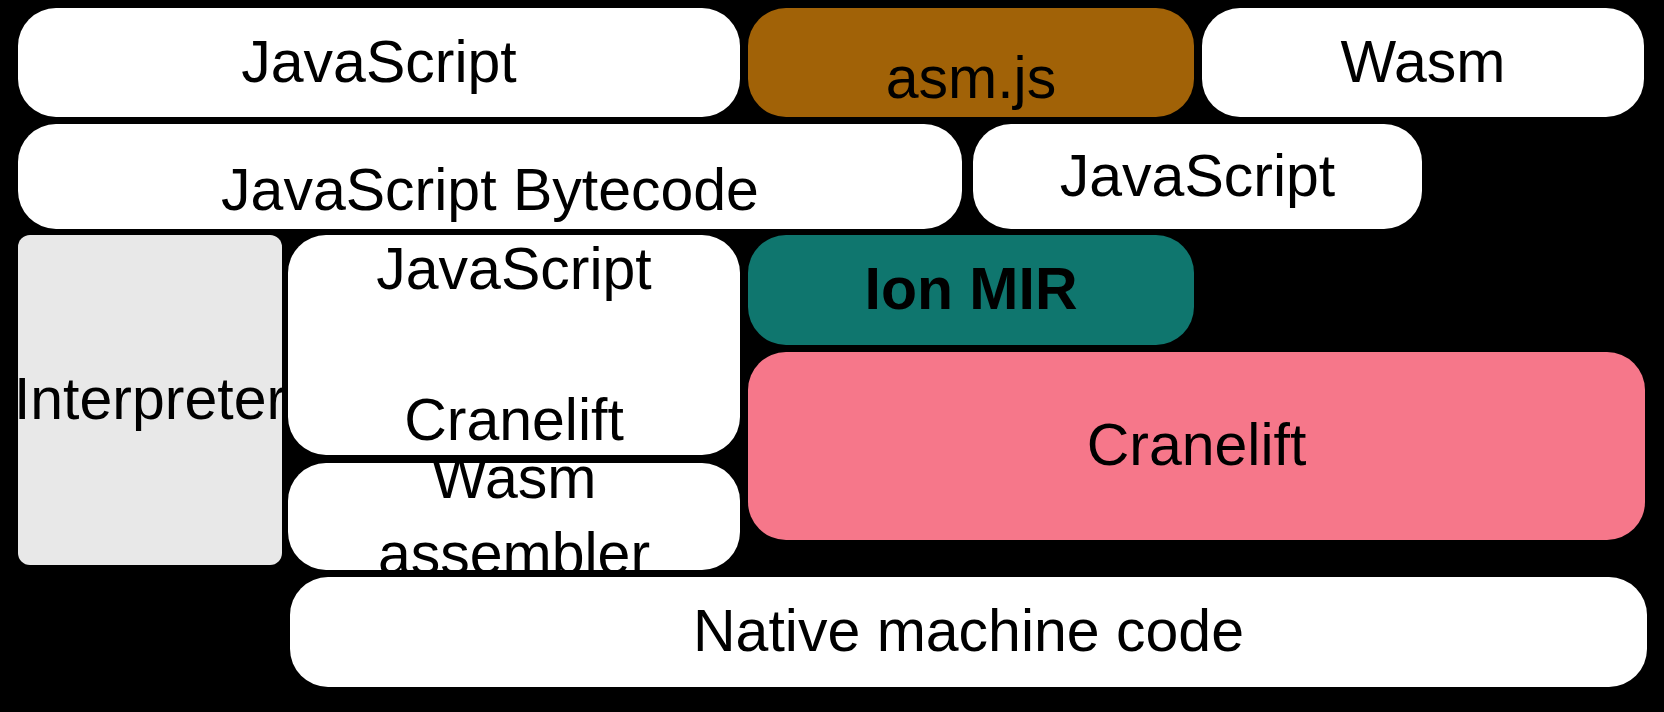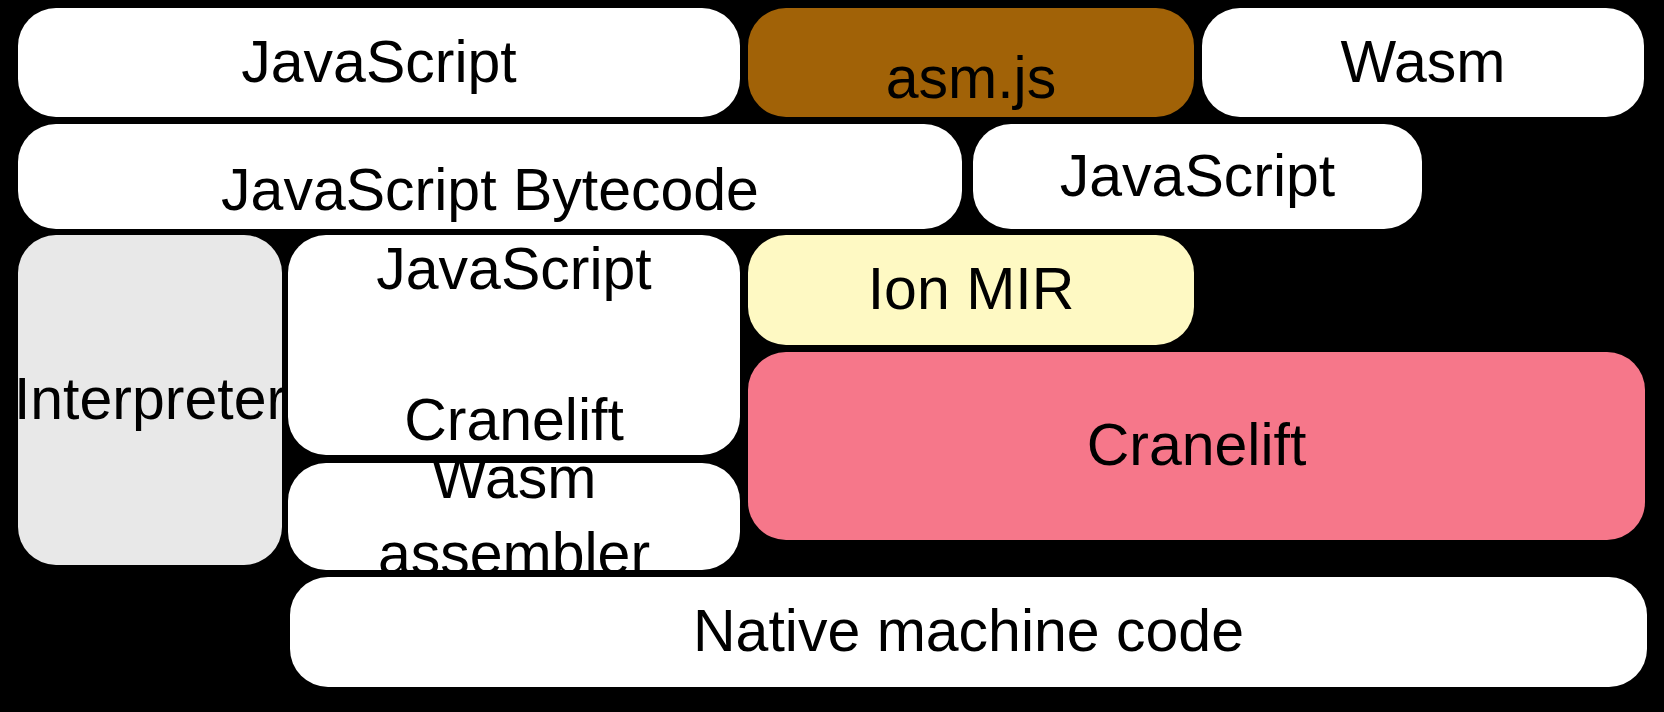--- a/index.html
+++ b/index.html
@@ -52,32 +52,32 @@
   </div>
 
   <div class="box" style="left: 18px; top: 124px; width: 944px; height: 105px; background-color: rgb(255, 255, 255); align-items: flex-end;">
     <span>JavaScript Bytecode</span>
   </div>
 
   <div class="box" style="left: 973px; top: 124px; width: 449px; height: 105px; background-color: rgb(255, 255, 255);">
     <span>JavaScript</span>
   </div>
 
-  <div class="box" style="left: 18px; top: 235px; width: 264px; height: 330px; background-color: rgb(232, 232, 232);">
+  <div class="box" style="left: 18px; top: 235px; width: 264px; height: 330px; background-color: rgb(232, 232, 232); border-radius: 12px;">
     <span>Interpreter</span>
   </div>
 
   <div class="box" style="left: 288px; top: 235px; width: 452px; height: 220px; background-color: rgb(255, 255, 255);">
     <span>
       <span style="display:block;">JavaScript</span>
       <span style="display:block;">Cranelift</span>
     </span>
   </div>
 
-  <div class="box" style="left: 748px; top: 235px; width: 446px; height: 110px; background-color: #fef9c3;">
+  <div class="box" style="left: 748px; top: 235px; width: 446px; height: 110px; background-color: #0f766e; font-weight: bold;">
     <span>Ion MIR</span>
   </div>
 
   <div class="box" style="left: 748px; top: 352px; width: 897px; height: 188px; background-color: rgb(246, 119, 138);">
     <span>Cranelift</span>
   </div>
 
   <div class="box" style="left: 288px; top: 463px; width: 452px; height: 107px; background-color: rgb(255, 255, 255);">
     <span>Wasm assembler</span>
   </div>

